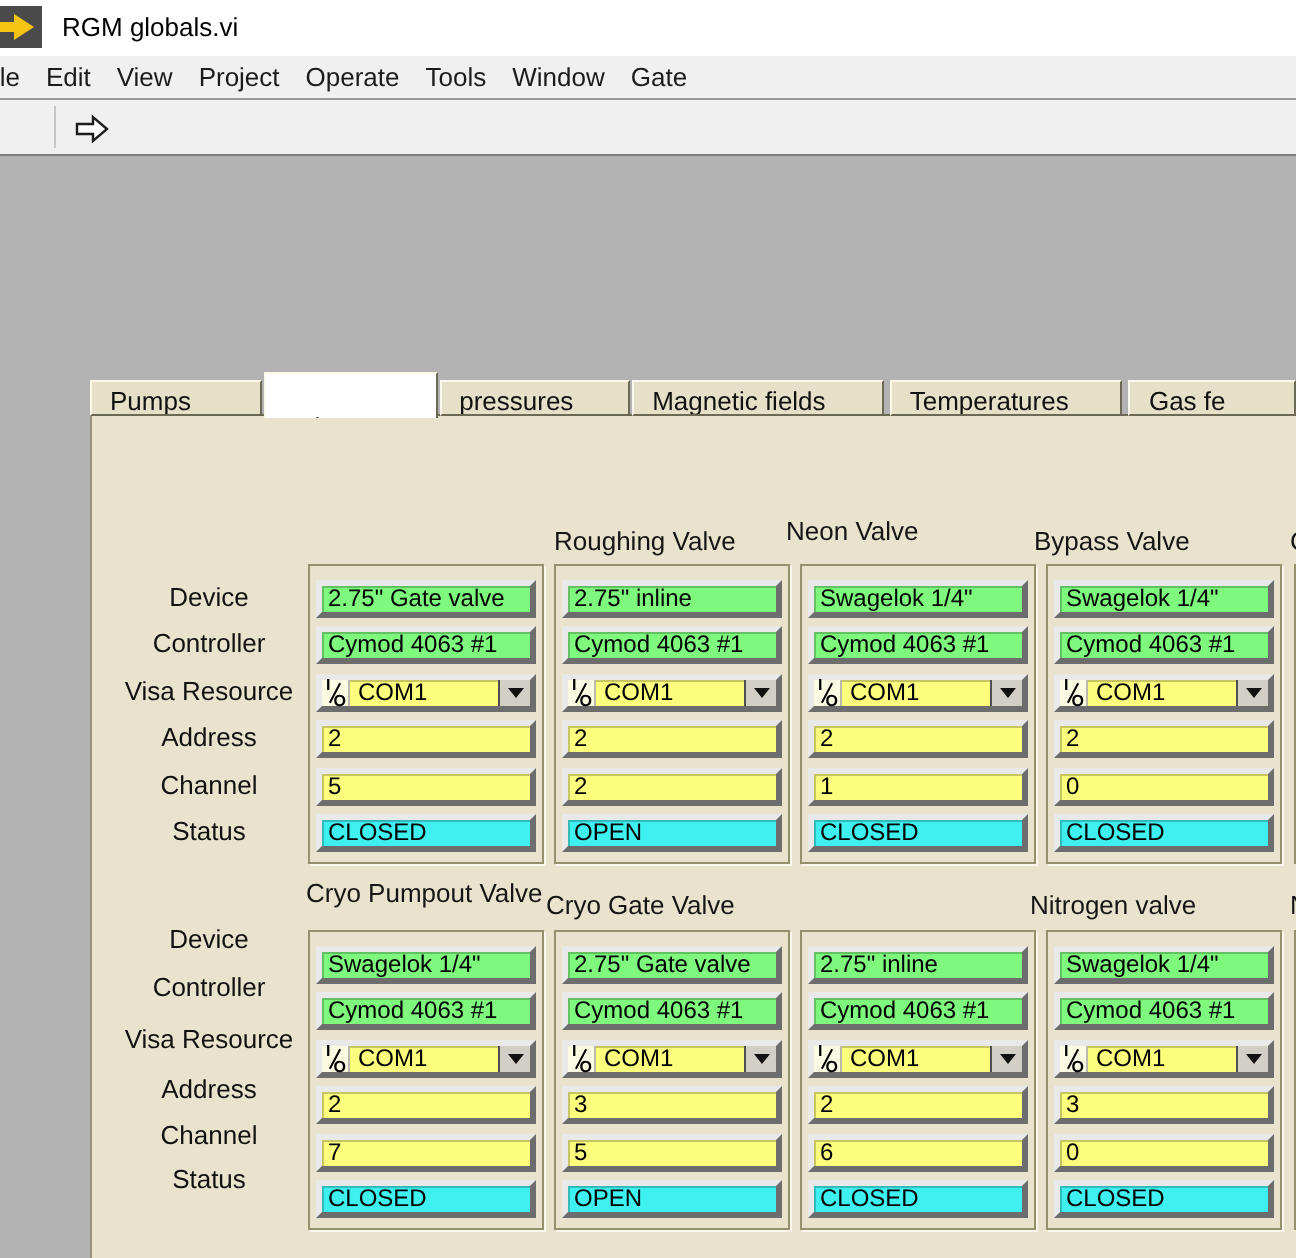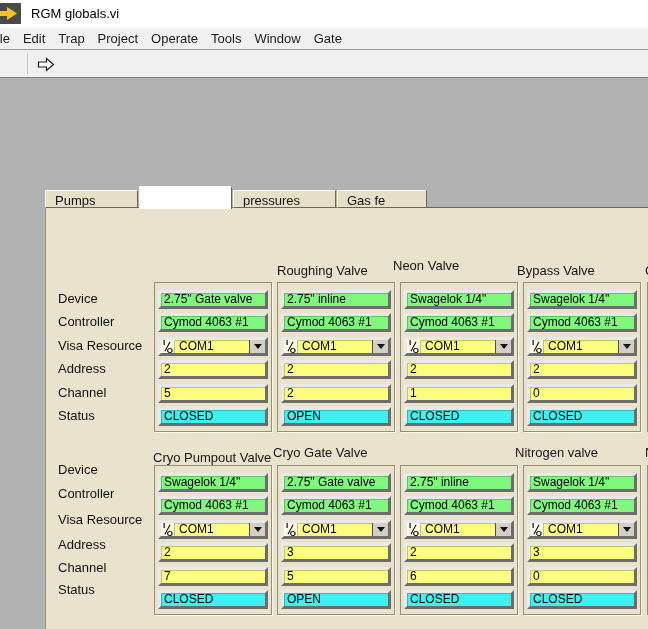--- a/index.html
+++ b/index.html
@@ -32,21 +32,21 @@
     padding:2px 0 0 9px;border:1px solid;border-color:#fbf7e9 #6b6853 #6b6853 #fbf7e9;
     white-space:nowrap;overflow:hidden;}
   .tab.selected{height:23px;margin-bottom:-1px;border-bottom:none;background:#ffffff;
     padding-top:19px;z-index:3;position:relative;}
   .tabbody{position:absolute;top:21px;left:0;right:0;bottom:0;background:#e9e2cc;
     border-top:1px solid #6b6853;border-left:1px solid #97927d;z-index:1;}
   
   .gtitle{position:absolute;font-size:13px;color:#151515;white-space:nowrap;}
   .gframe{position:absolute;width:118px;height:150px;box-sizing:border-box;
     border:1px solid #95906f;box-shadow:1px 1px 0 rgba(252,248,236,.95);}
-  .flabel{position:absolute;width:93px;left:12px;text-align:left;font-size:13px;
+  .flabel{position:absolute;width:93px;left:12px;text-align:center;font-size:13px;
     color:#111;line-height:19px;white-space:nowrap;}
   .field{position:absolute;left:3px;width:110px;height:19px;box-sizing:border-box;
     border:3px solid;border-color:#e9e9e9 #6d6d6d #6d6d6d #e9e9e9;
     box-shadow:inset 1px 1px 0 rgba(0,0,0,.22);display:flex;align-items:stretch;}
   .fin{flex:1;font-size:12px;line-height:13px;color:#000;padding-left:3px;
     white-space:nowrap;overflow:hidden;}
   .f-green{background:#7ef97e;}
   .f-yellow{background:#fdfd7d;}
   .f-cyan{background:#3ff0f0;}
   .r1{top:7px}.r2{top:30px}.r3{top:54px}.r4{top:77px}.r5{top:101px}.r6{top:124px}
@@ -76,21 +76,21 @@
       <rect x="4" y="8" width="9" height="5" fill="#f6c514"></rect>
       <polygon points="12,4 22,10.5 12,17" fill="#f6c514"></polygon>
     </svg>
   </span>
   <span class="title-text">RGM globals.vi</span>
 </div>
 
 <div class="menubar">
   <span class="menu-item">File</span>
   <span class="menu-item">Edit</span>
-  <span class="menu-item">Trap</span>
+  <span class="menu-item">View</span>
   <span class="menu-item">Project</span>
   <span class="menu-item">Operate</span>
   <span class="menu-item">Tools</span>
   <span class="menu-item">Window</span>
   <span class="menu-item">Gate</span>
 </div>
 <div class="menu-sep"></div>
 
 <div class="toolbar">
   <span class="tb-sep"></span>
@@ -102,20 +102,22 @@
 </div>
 
 <div class="panel">
 
   <div class="tabctrl" style="top:108px;">
 
     <div class="tabstrip">
       <div class="tab" style="width:93px;margin-right:1px;">Pumps</div>
       <div class="tab selected" style="width:93px;margin-right:1px;">Valves</div>
       <div class="tab" style="width:103px;margin-right:1px;margin-top:47px;">pressures</div>
+      <div class="tab" style="width:136px;margin-right:3px;">Magnetic fields</div>
+      <div class="tab" style="width:126px;margin-right:3px;">Temperatures</div>
       <div class="tab" style="width:90px;">Gas fe</div>
     </div>
 
     <div class="tabbody">
 
       <span class="flabel" style="top:81px">Device</span>
       <span class="flabel" style="top:104px">Controller</span>
       <span class="flabel" style="top:128px">Visa Resource</span>
       <span class="flabel" style="top:151px">Address</span>
       <span class="flabel" style="top:175px">Channel</span>
@@ -126,21 +128,21 @@
       <span class="flabel" style="top:302px">Visa Resource</span>
       <span class="flabel" style="top:327px">Address</span>
       <span class="flabel" style="top:350px">Channel</span>
       <span class="flabel" style="top:372px">Status</span>
 
       <span class="gtitle" style="left:231px;top:55px">Roughing Valve</span>
       <span class="gtitle" style="left:347px;top:50px">Neon Valve</span>
       <span class="gtitle" style="left:471px;top:55px">Bypass Valve</span>
       <span class="gtitle" style="left:599px;top:55px">C</span>
 
-      <span class="gtitle" style="left:107px;top:242px">Cryo Pumpout Valve</span>
+      <span class="gtitle" style="left:107px;top:231px">Cryo Pumpout Valve</span>
       <span class="gtitle" style="left:227px;top:237px">Cryo Gate Valve</span>
       <span class="gtitle" style="left:469px;top:237px">Nitrogen valve</span>
       <span class="gtitle" style="left:599px;top:237px">N</span>
 
       <div class="gframe rowA cA">
         <div class="field f-green r1">
             <div class="fin">2.75" Gate valve</div>
           </div>
         <div class="field f-green r2">
             <div class="fin">Cymod 4063 #1</div>

